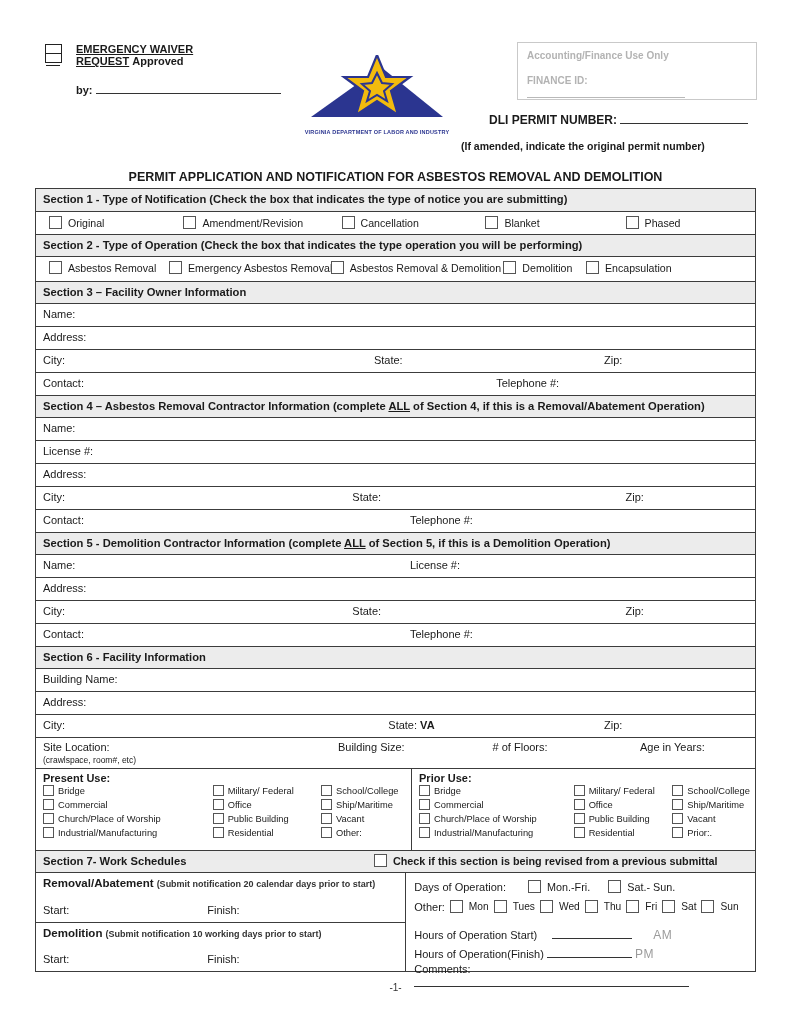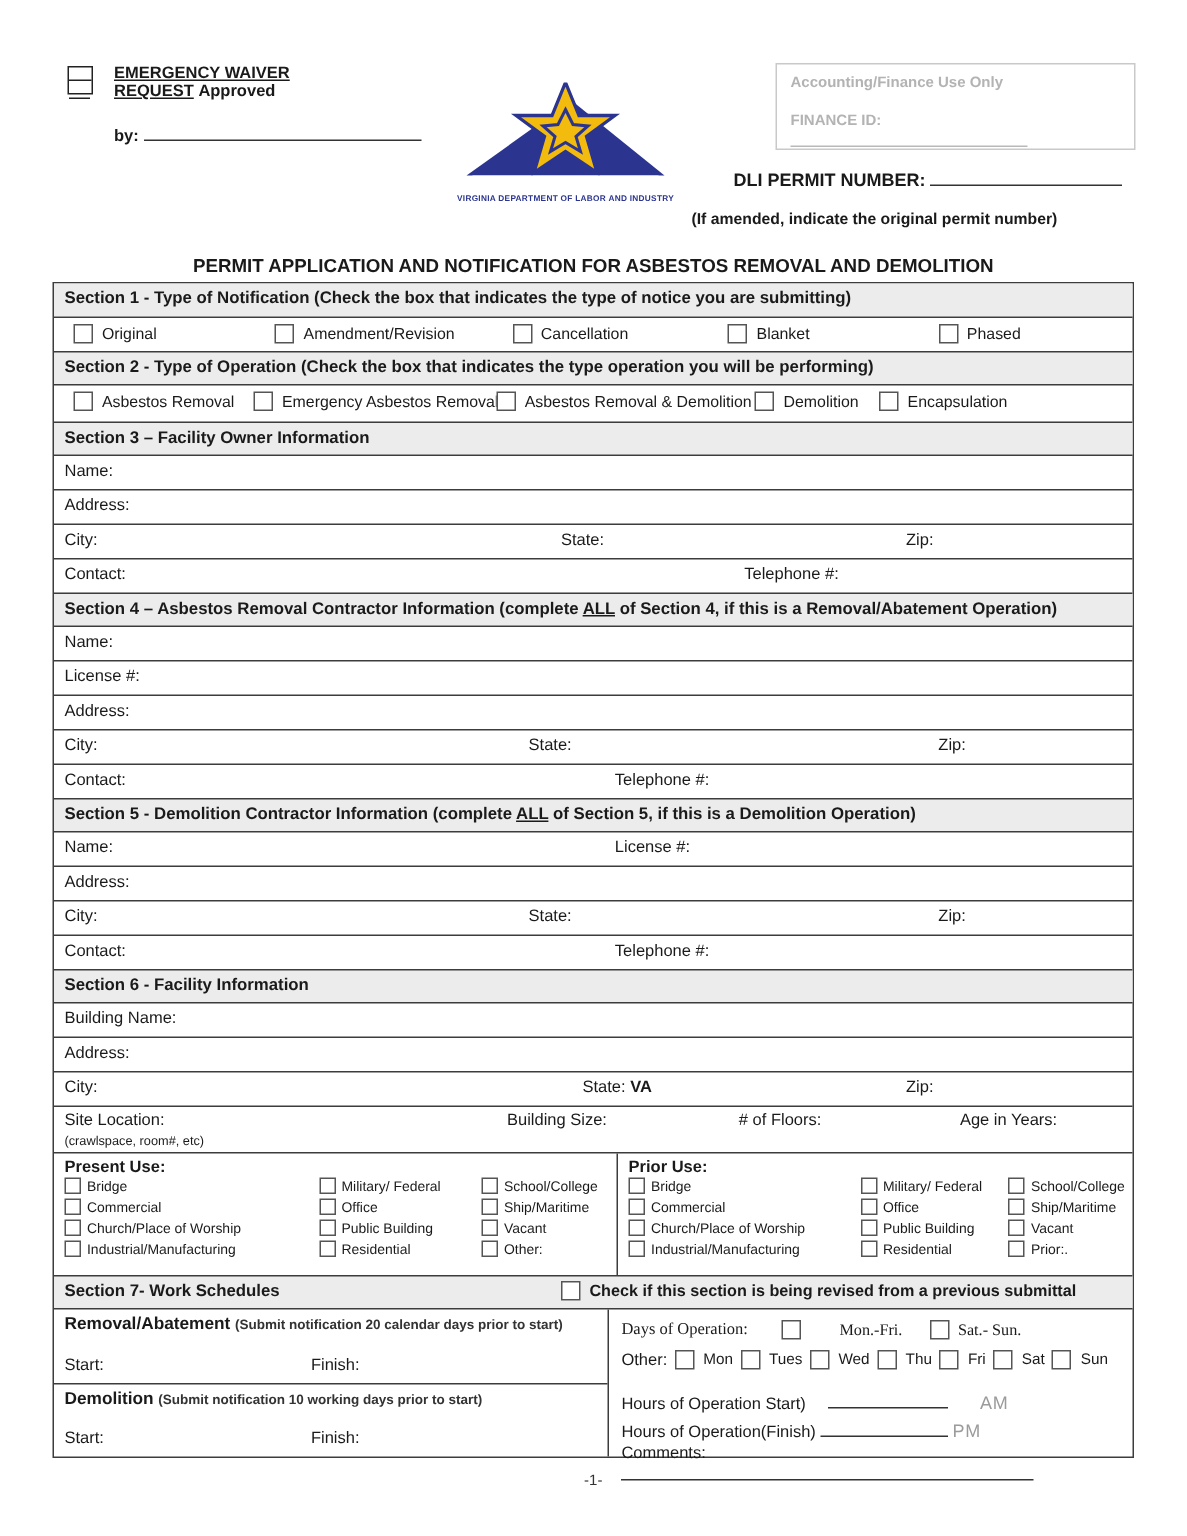--- a/index.html
+++ b/index.html
@@ -77,21 +77,21 @@
   .s7-revised { position:absolute; left:47%; top:3px; display:flex; align-items:center; font-weight:bold; font-size:10.8px; }
   .sched-row { display:flex; height:99px; }
   .sched-left { width:51.5%; border-right:1.1px solid #3c3c3c; display:flex; flex-direction:column; }
   .sched-block { flex:1; padding:4px 7px; position:relative; }
   .sched-block + .sched-block { border-top:1.1px solid #3c3c3c; }
   .sched-title { font-size:11.5px; font-weight:bold; display:inline; }
   .sched-note { font-size:9px; font-weight:bold; color:#333; }
   .sf-line { position:absolute; left:7px; right:20px; bottom:6px; font-size:11px; }
   .sf-line .finish { position:absolute; left:48%; }
   .sched-right { width:48.5%; padding:5px 8px; position:relative; font-size:11px; }
-  .days-line { display:flex; align-items:flex-start; margin-top:2px;font-family:Liberation Serif, serif; }
+  .days-line { display:flex; align-items:flex-end; margin-top:2px; }
   .days-line .cbl { display:flex; align-items:center; font-size:10.8px; }
   .other-line { display:flex; align-items:center; margin-top:7px; }
   .other-line .cbl { display:flex; align-items:center; font-size:10.2px; margin-left:5px; }
   .hours-line { margin-top:4px; position:relative; }
   .ampm { color:#9b9b9b; font-size:12px; letter-spacing:.5px; }
   .comments-line { margin-top:2px; }
 
   .page-num { position:absolute; left:0; right:0; top:982px; text-align:center; font-size:10px; color:#333; }
 </style>
 </head>
@@ -396,21 +396,21 @@
         <span class="sched-note">(Submit notification 10 working days prior to start)</span>
         <div class="sf-line">
           <span>Start:</span>
           <span class="finish">Finish:</span>
         </div>
       </div>
     </div>
     <div class="sched-right">
       <div class="days-line">
         <span>Days of Operation:</span>
-        <span class="cbl" style="margin-left:22px;gap:20px;">
+        <span class="cbl" style="margin-left:22px;">
             <span class="cb"></span>
             <span>Mon.-Fri.</span>
           </span>
         <span class="cbl" style="margin-left:18px;">
             <span class="cb"></span>
             <span>Sat.- Sun.</span>
           </span>
       </div>
       <div class="other-line">
         <span>Other:</span>

